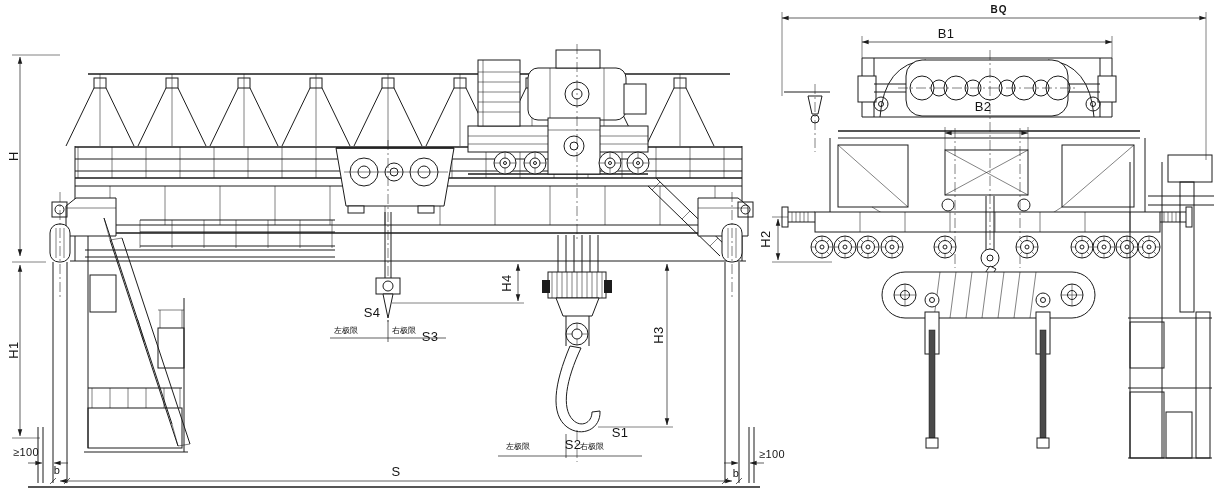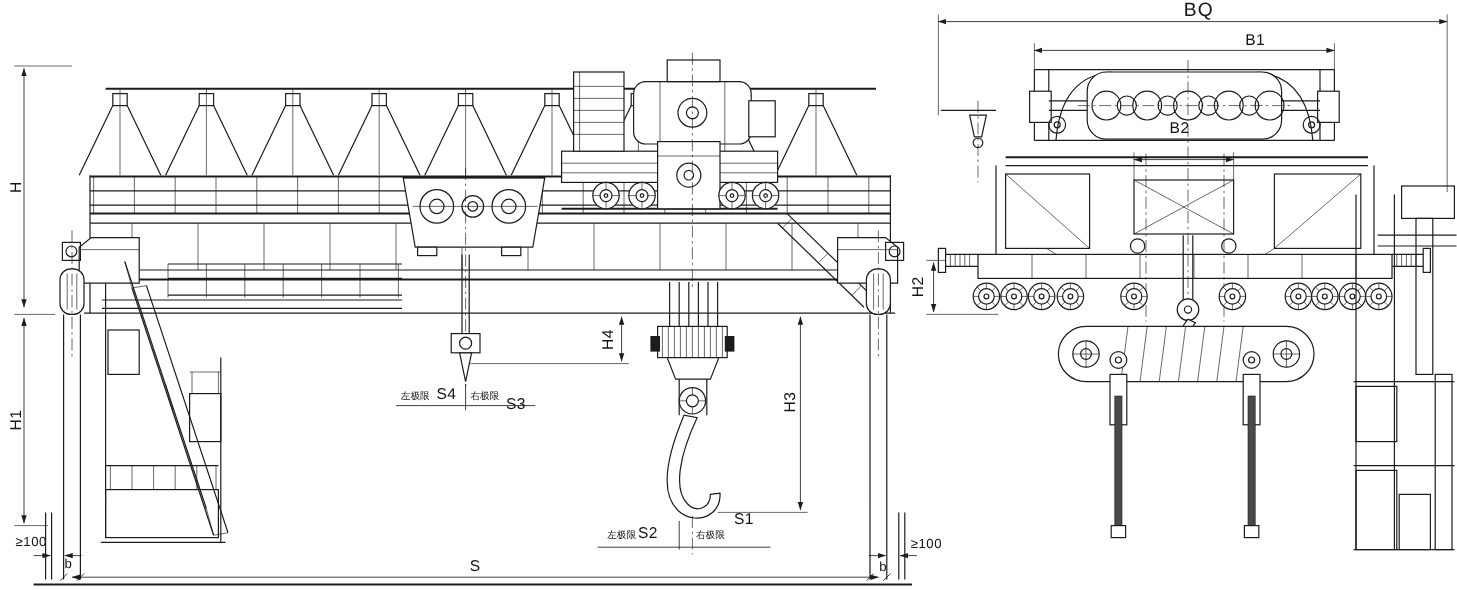--- a/index.html
+++ b/index.html
@@ -3,21 +3,21 @@
 <meta charset="utf-8">
 <style>
   html,body{margin:0;padding:0;background:#fff}
   .stage{position:relative;width:1214px;height:492px;background:#fff;
          font-family:"Liberation Sans",sans-serif;color:#141414;overflow:hidden}
   .stage svg{position:absolute;left:0;top:0}
   .lbl{position:absolute;transform:translate(-50%,-50%);white-space:nowrap;
        font-size:13px;letter-spacing:.4px;color:#141414}
   .rot{transform:translate(-50%,-50%) rotate(-90deg)}
   .zh{font-size:8px;letter-spacing:0}
-  .big{font-size:16px;font-weight:normal;letter-spacing:1px}
+  .big{font-size:10px;font-weight:bold;letter-spacing:1px}
   .small{font-size:11px}
   
   .ln{stroke:#1c1c1c;fill:none;stroke-width:1}
   .tk{stroke:#1c1c1c;fill:none;stroke-width:1.7}
   .tn{stroke:#1c1c1c;fill:none;stroke-width:.55}
   .dim{stroke:#1c1c1c;fill:none;stroke-width:.7}
   .cl{stroke:#1c1c1c;fill:none;stroke-width:.55;stroke-dasharray:10 3 2 3}
   .wh{fill:#fff;stroke:#1c1c1c;stroke-width:1}
   .dk{fill:#1c1c1c;stroke:none}
   .gy{fill:#4a4a4a;stroke:#1c1c1c;stroke-width:.5}
@@ -335,27 +335,27 @@
 <span class="lbl rot" style="left:13px;top:350px">H1</span>
 <span class="lbl rot" style="left:506px;top:283px">H4</span>
 <span class="lbl rot" style="left:658px;top:335px">H3</span>
 <span class="lbl" style="left:396px;top:471px">S</span>
 <span class="lbl small" style="left:26px;top:452px">≥100</span>
 <span class="lbl small" style="left:772px;top:454px">≥100</span>
 <span class="lbl small" style="left:57px;top:470px">b</span>
 <span class="lbl small" style="left:736px;top:473px">b</span>
 
 <span class="lbl zh" style="left:346px;top:330px">左极限</span>
-<span class="lbl" style="left:372px;top:328px">S4</span>
+<span class="lbl" style="left:372px;top:312px">S4</span>
 <span class="lbl zh" style="left:404px;top:330px">右极限</span>
 <span class="lbl" style="left:430px;top:336px">S3</span>
 
 <span class="lbl zh" style="left:518px;top:446px">左极限</span>
-<span class="lbl" style="left:540px;top:444px">S2</span>
+<span class="lbl" style="left:573px;top:444px">S2</span>
 <span class="lbl zh" style="left:592px;top:446px">右极限</span>
 <span class="lbl" style="left:620px;top:432px">S1</span>
 
 <span class="lbl big" style="left:999px;top:9px">BQ</span>
-<span class="lbl" style="left:1046px;top:33px">B1</span>
+<span class="lbl" style="left:946px;top:33px">B1</span>
 <span class="lbl" style="left:983px;top:106px">B2</span>
 <span class="lbl rot" style="left:765px;top:239px">H2</span>
 
 </div>
 
 </body></html>

